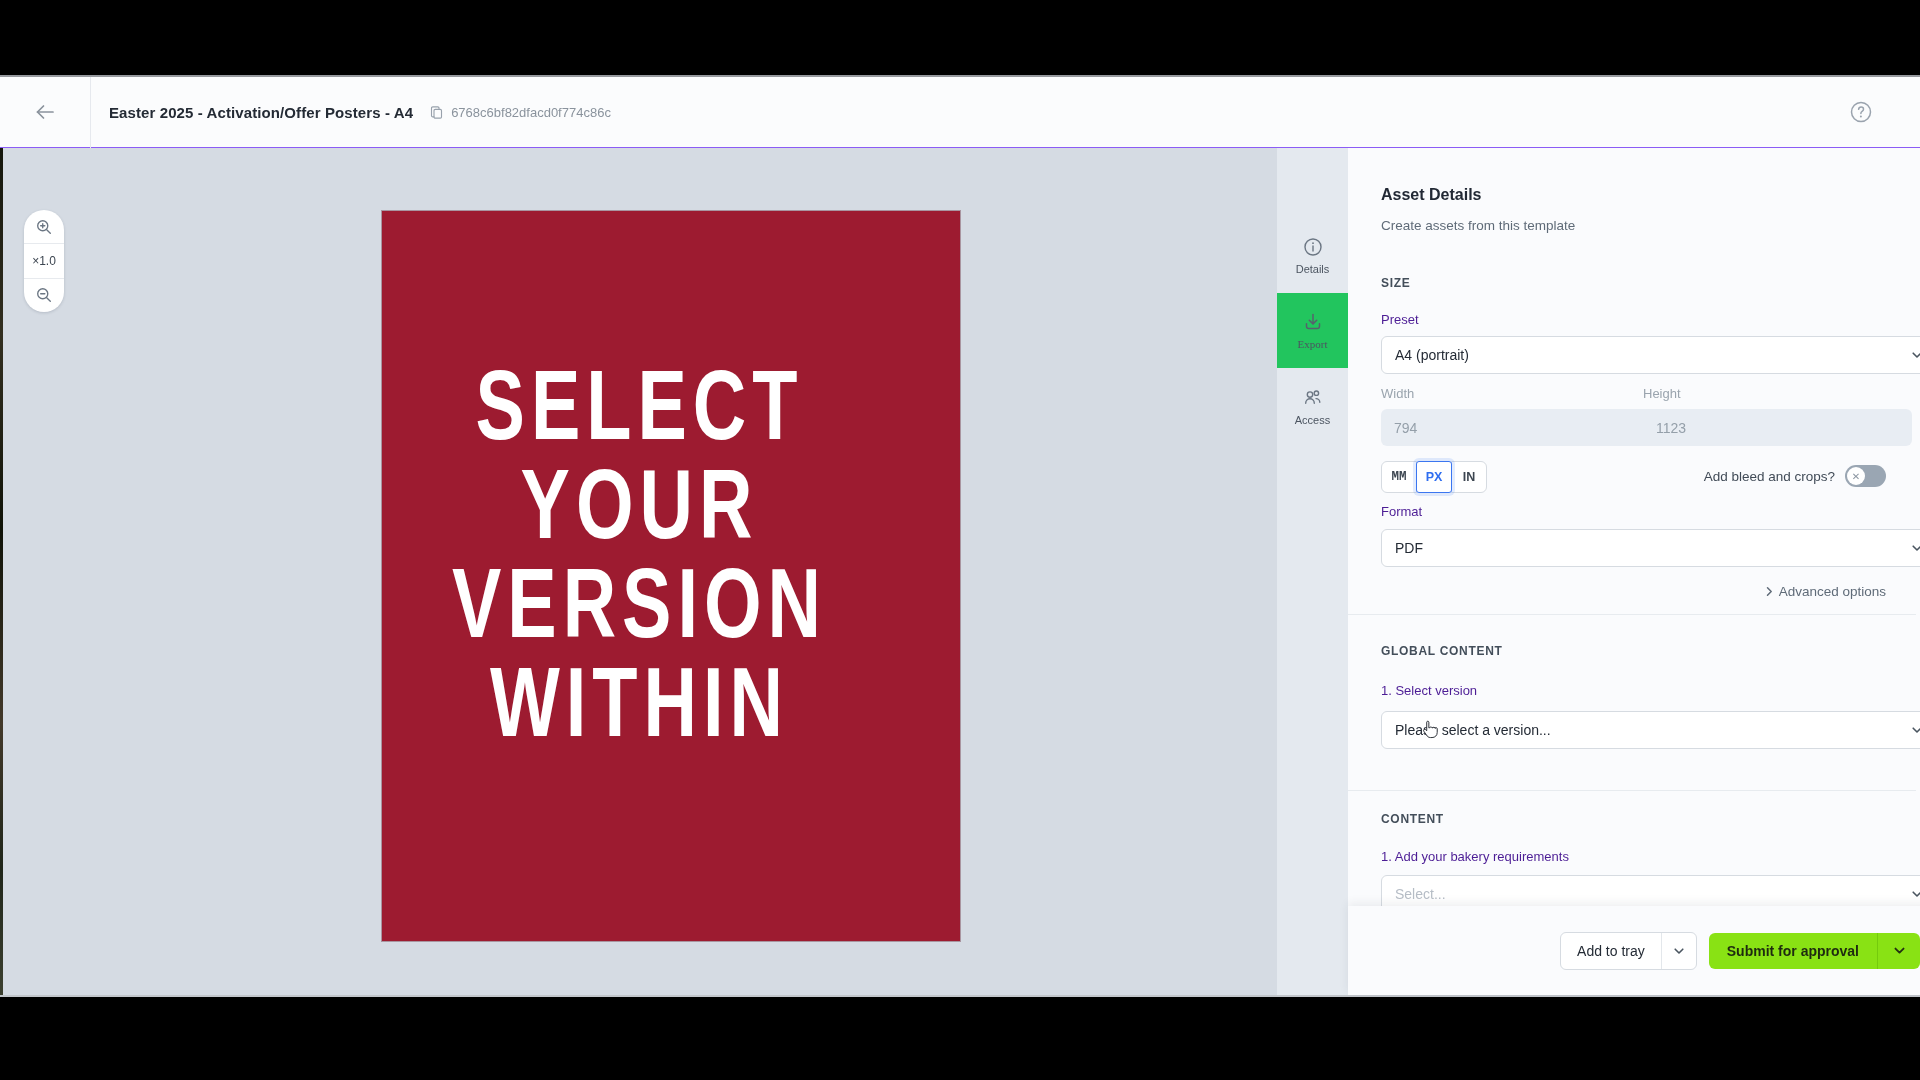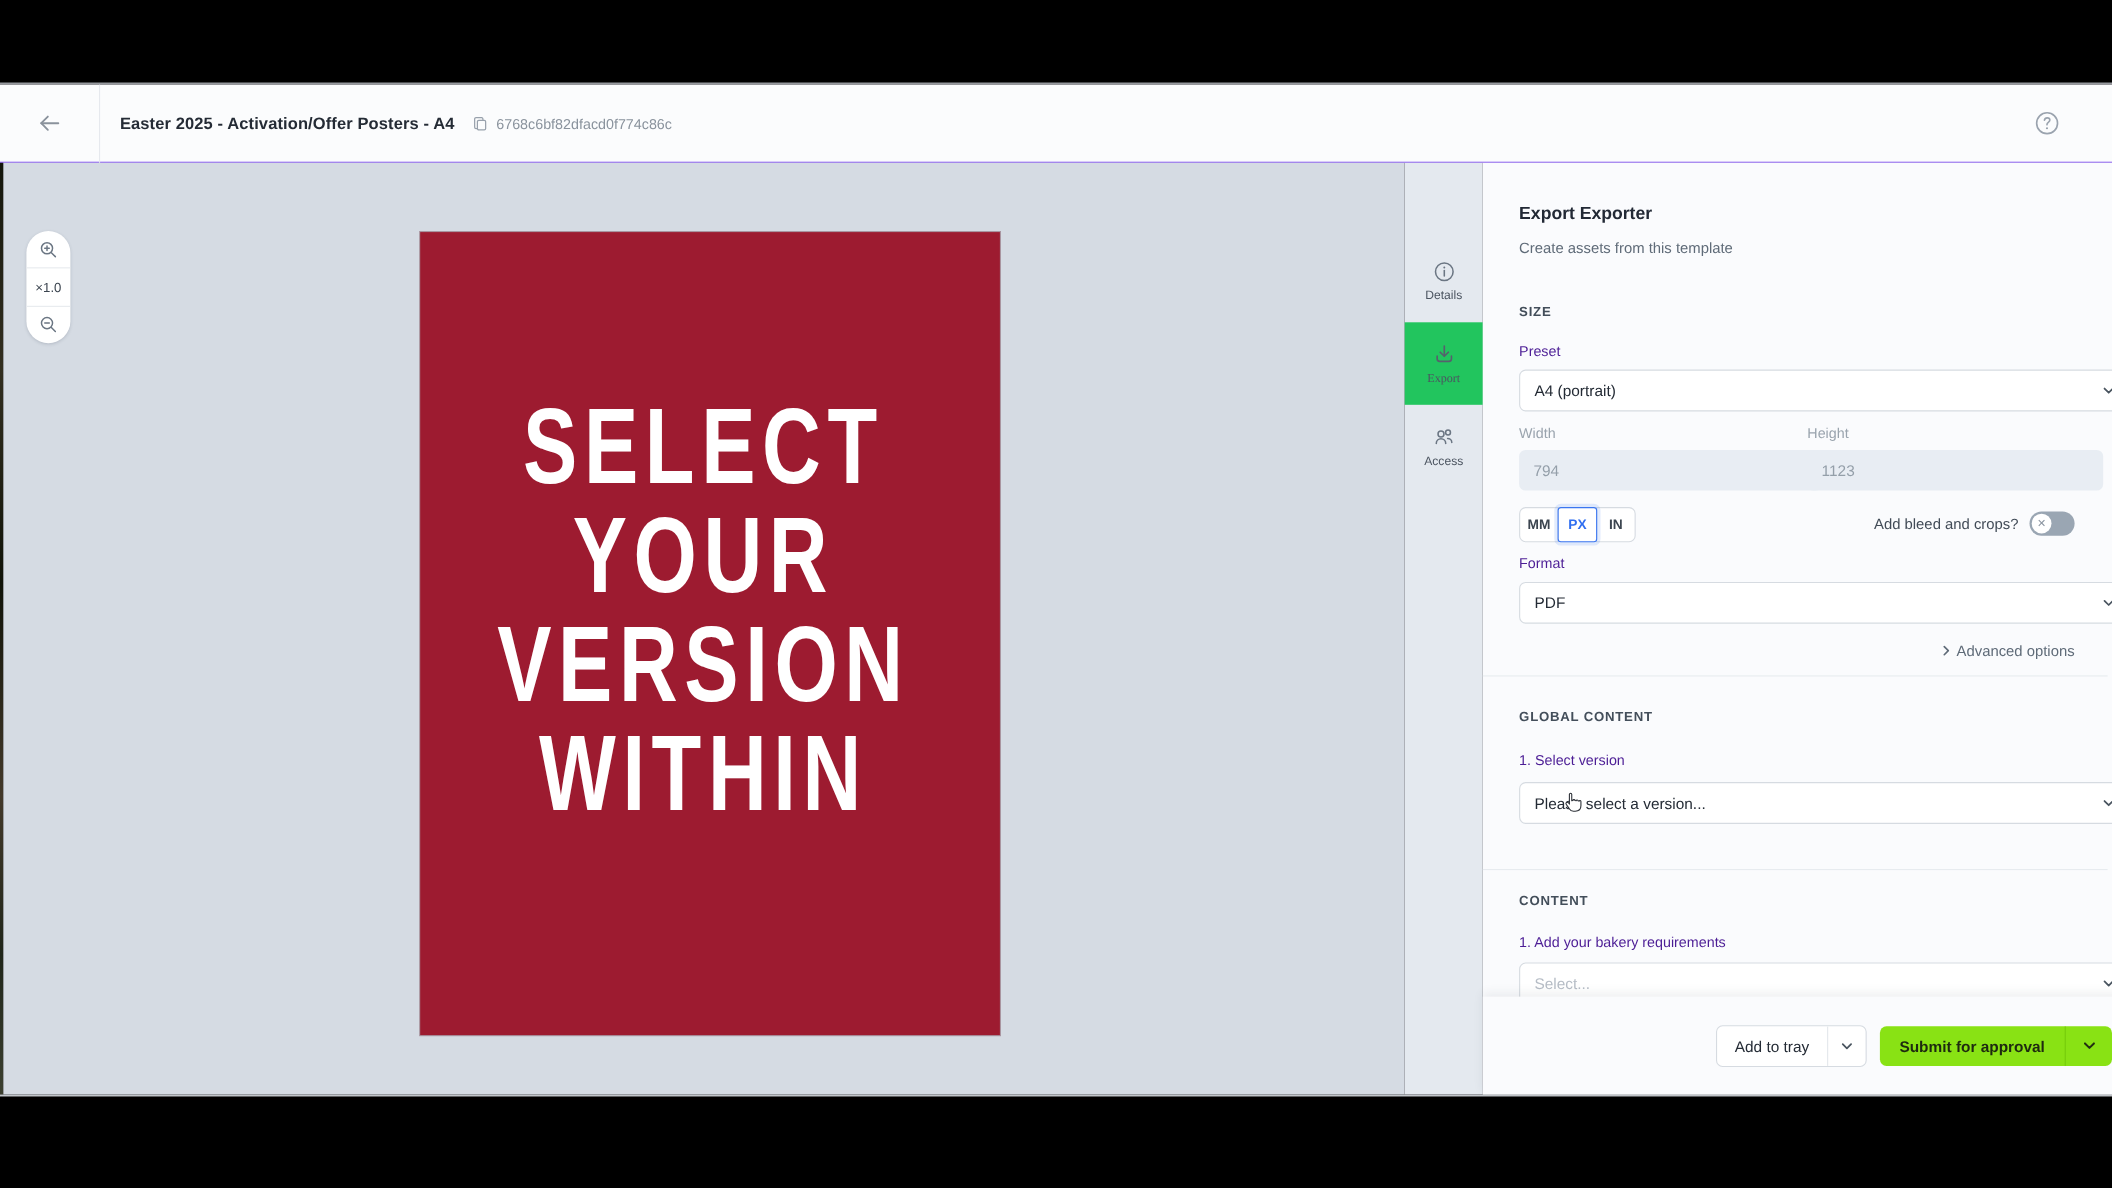--- a/index.html
+++ b/index.html
@@ -29,21 +29,21 @@
   #canvas{left:3px;top:0;width:1274px;height:847px;background:#d5dbe3;}
 
   
   #zoom-pill{left:21px;top:62px;width:40px;height:102px;background:#fff;border-radius:20px;
     box-shadow:0 1px 3px rgba(40,50,70,.18);display:flex;flex-direction:column;overflow:hidden;}
   .zoom-seg{flex:1;display:flex;align-items:center;justify-content:center;cursor:pointer;}
   .zoom-seg + .zoom-seg{border-top:1px solid #e7eaee;}
   #zoom-level{font-size:12px;color:#3c4550;cursor:default;}
 
   
-  #poster{left:379px;top:63px;width:527px;height:730px;background:#9d1b30;
+  #poster{left:379px;top:63px;width:578px;height:730px;background:#9d1b30;
     box-shadow:0 0 0 1px rgba(90,20,35,.35);}
   #poster-text{position:absolute;left:0;top:145px;width:515px;text-align:center;
     transform:scaleY(1.32);transform-origin:top center;}
   #poster-text span{display:block;color:#fff;font-weight:700;font-size:74px;line-height:75px;
     letter-spacing:6px;font-family:"Liberation Sans",sans-serif;}
 
   
   #rail{left:1277px;top:0;width:71px;height:847px;background:#e4e9ef;padding-left:42px;}
   .rail-tab{position:absolute;left:0;width:71px;height:75px;display:flex;flex-direction:column;
     align-items:center;justify-content:center;gap:5px;cursor:pointer;color:#5c6673;}
@@ -72,21 +72,21 @@
   #preset-select{left:33px;top:188px;width:505px;}
   #width-label{left:33px;top:238px;}
   #height-label{left:295px;top:238px;}
   #width-input{left:33px;top:261px;width:249px;}
   #height-input{left:295px;top:261px;width:243px;}
 
   
   #unit-seg{position:absolute;left:33px;top:313px;height:30px;display:flex;}
   .unit{width:34px;height:30px;background:#fff;border:1px solid #d6dbe1;display:flex;align-items:center;
     justify-content:center;font-size:12.5px;font-weight:700;color:#3c4550;cursor:pointer;}
-  .unit:first-child{border-radius:6px 0 0 6px;}
+  .unit:first-child{border-radius:6px 0 0 6px;font-family:Liberation Mono, monospace;}
   .unit:last-child{border-radius:0 6px 6px 0;}
   .unit + .unit{margin-left:-1px;}
   .unit.active{border-color:#3b76f0;color:#2f6ef0;z-index:1;box-shadow:0 0 0 3px rgba(59,118,240,.14);
     border-radius:3px;}
 
   
   #bleed-row{position:absolute;left:295px;top:313px;width:243px;height:30px;display:flex;
     align-items:center;justify-content:flex-end;gap:10px;}
   #bleed-label{font-size:13.5px;color:#414b57;}
   #bleed-toggle{width:41px;height:22px;border-radius:11px;background:#9aa6b3;position:relative;cursor:pointer;flex:0 0 auto;}
@@ -224,21 +224,21 @@
             <circle cx="15.4" cy="7.2" r="2.2"></circle>
             <path d="M4.7 17.2c0-2.5 2-4.4 4.3-4.4s4.3 1.9 4.3 4.4"></path>
             <path d="M15 12.6c2.1 0 3.8 1.6 3.8 3.7"></path>
           </svg>
       </span>
       <span class="rail-label">Access</span>
     </div>
   </div>
 
   <div id="panel" class="abs">
-    <div id="p-title">Export Exporter</div>
+    <div id="p-title">Asset Details</div>
     <div id="p-sub">Create assets from this template</div>
 
     <div class="p-heading" id="h-size">SIZE</div>
 
     <div class="p-label" id="preset-label">Preset</div>
     <div class="select" id="preset-select">
       <span>A4 (portrait)</span>
       <span class="chev">
         <svg width="14" height="14" viewBox="0 0 14 14" fill="none" stroke="#4a5560" stroke-width="1.6" stroke-linecap="round" stroke-linejoin="round">
             <path d="m3.2 5.2 3.8 3.8 3.8-3.8"></path>

